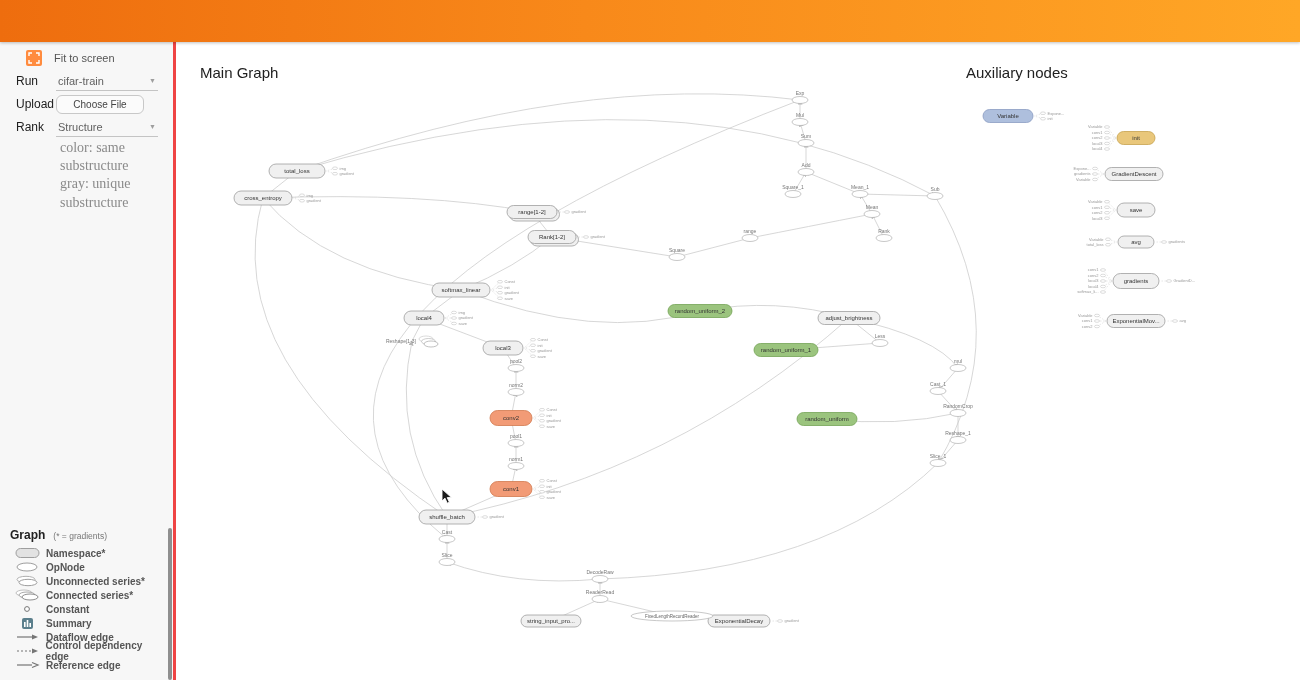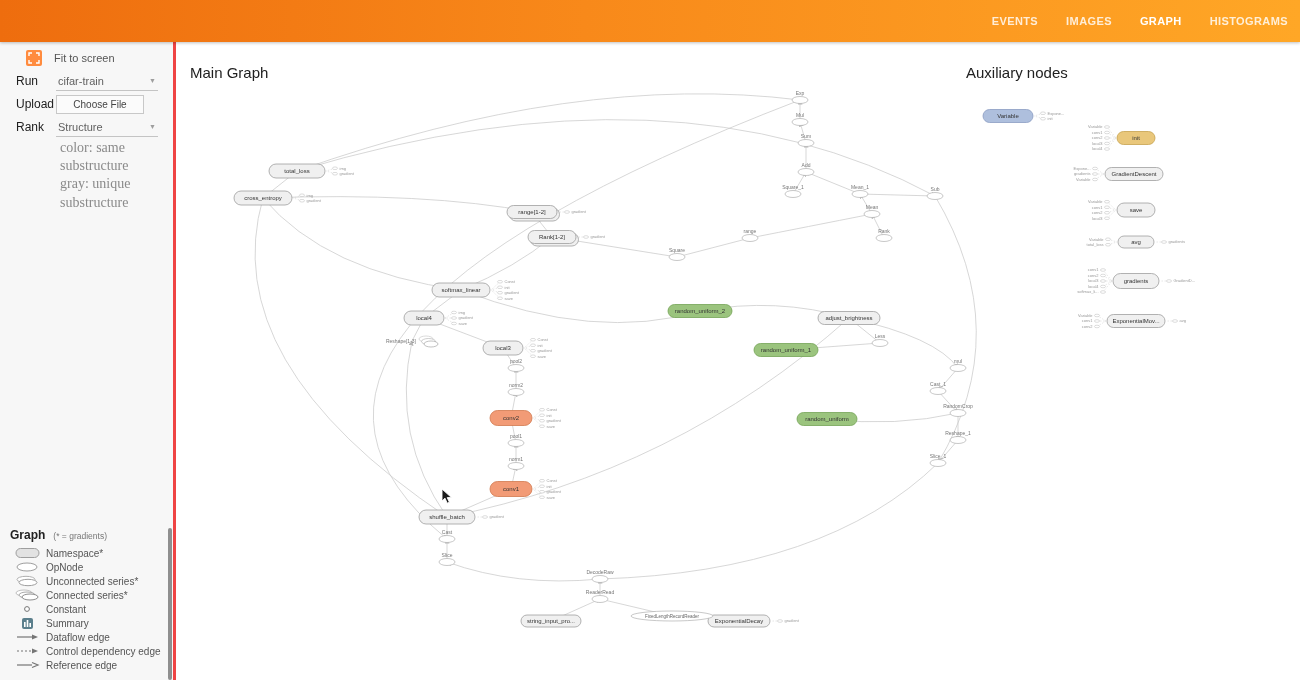--- a/index.html
+++ b/index.html
@@ -15,55 +15,49 @@
   .hdr nav span { font-size:11px; font-weight:bold; letter-spacing:.4px; color:rgba(255,255,255,.82); cursor:pointer; }
   .hdr nav span.active { color:#fff; }
 
   
   .side { position:absolute; top:42px; left:0; width:176px; bottom:0; background:#f7f7f7; border-right:3px solid #ef4444; }
   .fit-row { position:absolute; top:8px; left:26px; display:flex; align-items:center; gap:12px; }
   .fit-label { font-size:11px; color:#555; }
   .row-label { position:absolute; left:16px; font-size:12px; color:#212121; }
   .ctl { position:absolute; left:56px; width:102px; font-size:11px; color:#616161; border-bottom:1px solid #c4c4c4; padding:2px 12px 3px 2px; cursor:pointer; }
   .ctl .caret { position:absolute; right:2px; top:4px; font-size:7px; color:#9e9e9e; }
-  .file-btn { position:absolute; left:56px; width:88px; font-size:10px; color:#444; background:#fbfbfb; border:1px solid #c8c8c8; border-radius:0; padding:3px 0; text-align:center; cursor:pointer; }
+  .file-btn { position:absolute; left:56px; width:88px; font-size:10px; color:#444; background:#fbfbfb; border:1px solid #c8c8c8; border-radius:6px; padding:3px 0; text-align:center; cursor:pointer; }
   .caption { position:absolute; top:97px; left:60px; font-size:14px; color:#8a8a8a; line-height:1.3;font-family:Liberation Serif, serif; }
 
   .legend { position:absolute; top:486px; left:10px; right:6px; }
   .legend-head { display:flex; align-items:baseline; gap:8px; margin-bottom:4px; }
   .legend-head .lt { font-size:12px; font-weight:bold; color:#212121; }
   .legend-head .ln { font-size:8.5px; color:#777; }
-  .lrow { display:flex; align-items:center; height:14px; }
+  .lrow { display:flex; align-items:center; height:14px;font-weight:bold; }
   .lic { width:36px; display:flex; justify-content:center; }
   .llabel { font-size:10px; color:#555; }
 
   .sb-thumb { position:absolute; right:1px; top:486px; width:4px; height:152px; background:#8f8f8f; border-radius:2px; }
 
   
   .panel { position:absolute; top:42px; left:176px; right:0; bottom:0; background:#fff; }
   .panel h2 { position:absolute; font-size:15px; font-weight:500; color:#212121; }
-  .panel h2.main-t { left:14px; top:22px; }
+  .panel h2.main-t { left:24px; top:22px; }
   .panel h2.aux-t  { left:790px; top:22px; }
   #graph-svg { position:absolute; left:0; top:0; }
   #graph-svg text { font-family:"Liberation Sans", sans-serif; }
   #graph-svg g[data-interactable="true"] { cursor:pointer; }
   .cursor { position:absolute; left:265px; top:446px; z-index:4; }
 </style>
 </head>
 <body>
 
 <div class="app" data-interactable="false">
 
   <div class="hdr" data-interactable="false">
-    <nav data-interactable="false">
-      <span data-interactable="true">EVENTS</span>
-      <span data-interactable="true">IMAGES</span>
-      <span class="active" data-interactable="true">GRAPH</span>
-      <span data-interactable="true">HISTOGRAMS</span>
-    </nav>
   </div>
 
   <aside class="side" data-interactable="false">
 
     <div class="fit-row" data-interactable="true">
       <svg width="16" height="16" data-interactable="false">
         <rect x="0" y="0" width="16" height="16" rx="2" fill="#ff8b3e"></rect>
         <path d="M3 6 V3 H6 M10 3 H13 V6 M13 10 V13 H10 M6 13 H3 V10" stroke="#fff" stroke-width="1.4" fill="none"></path>
       </svg>
       <span class="fit-label" data-interactable="false">Fit to screen</span>

